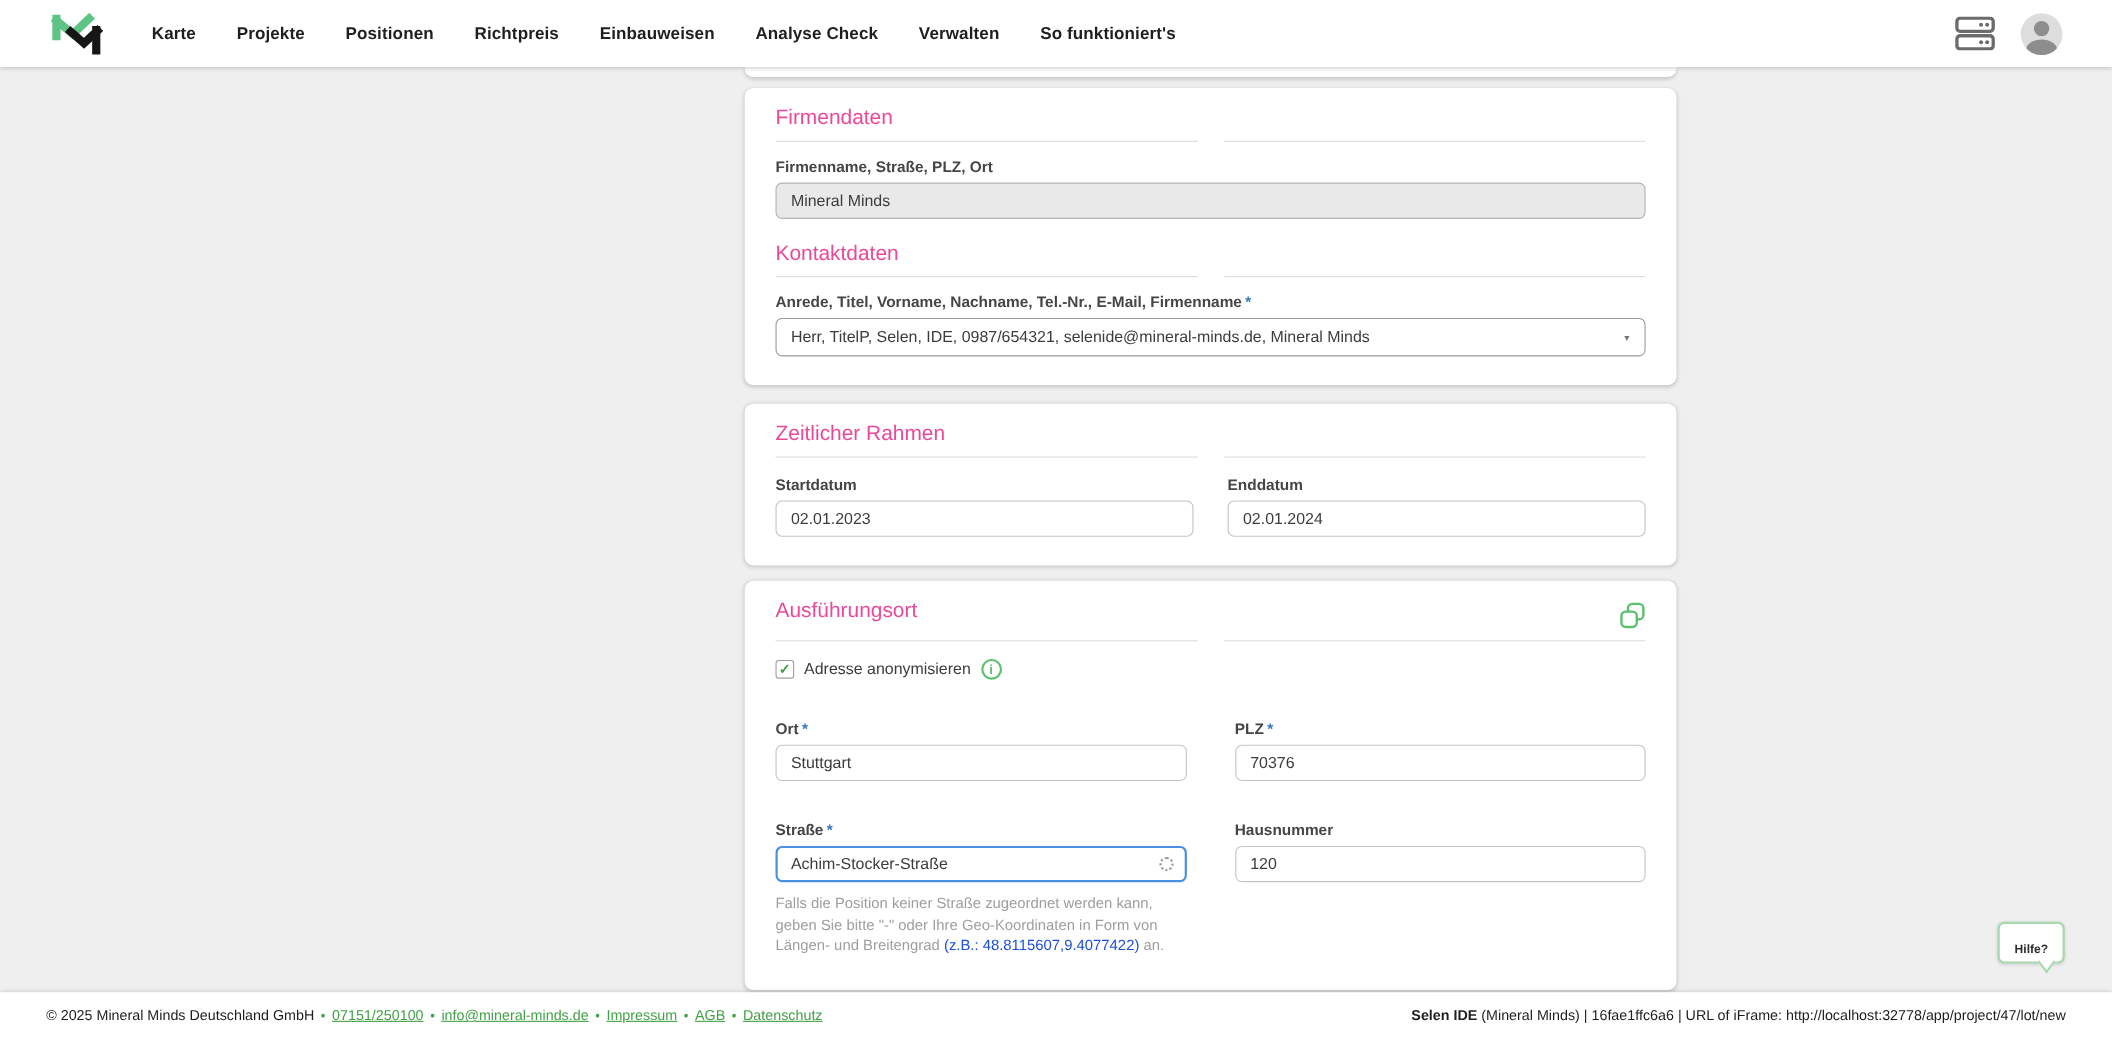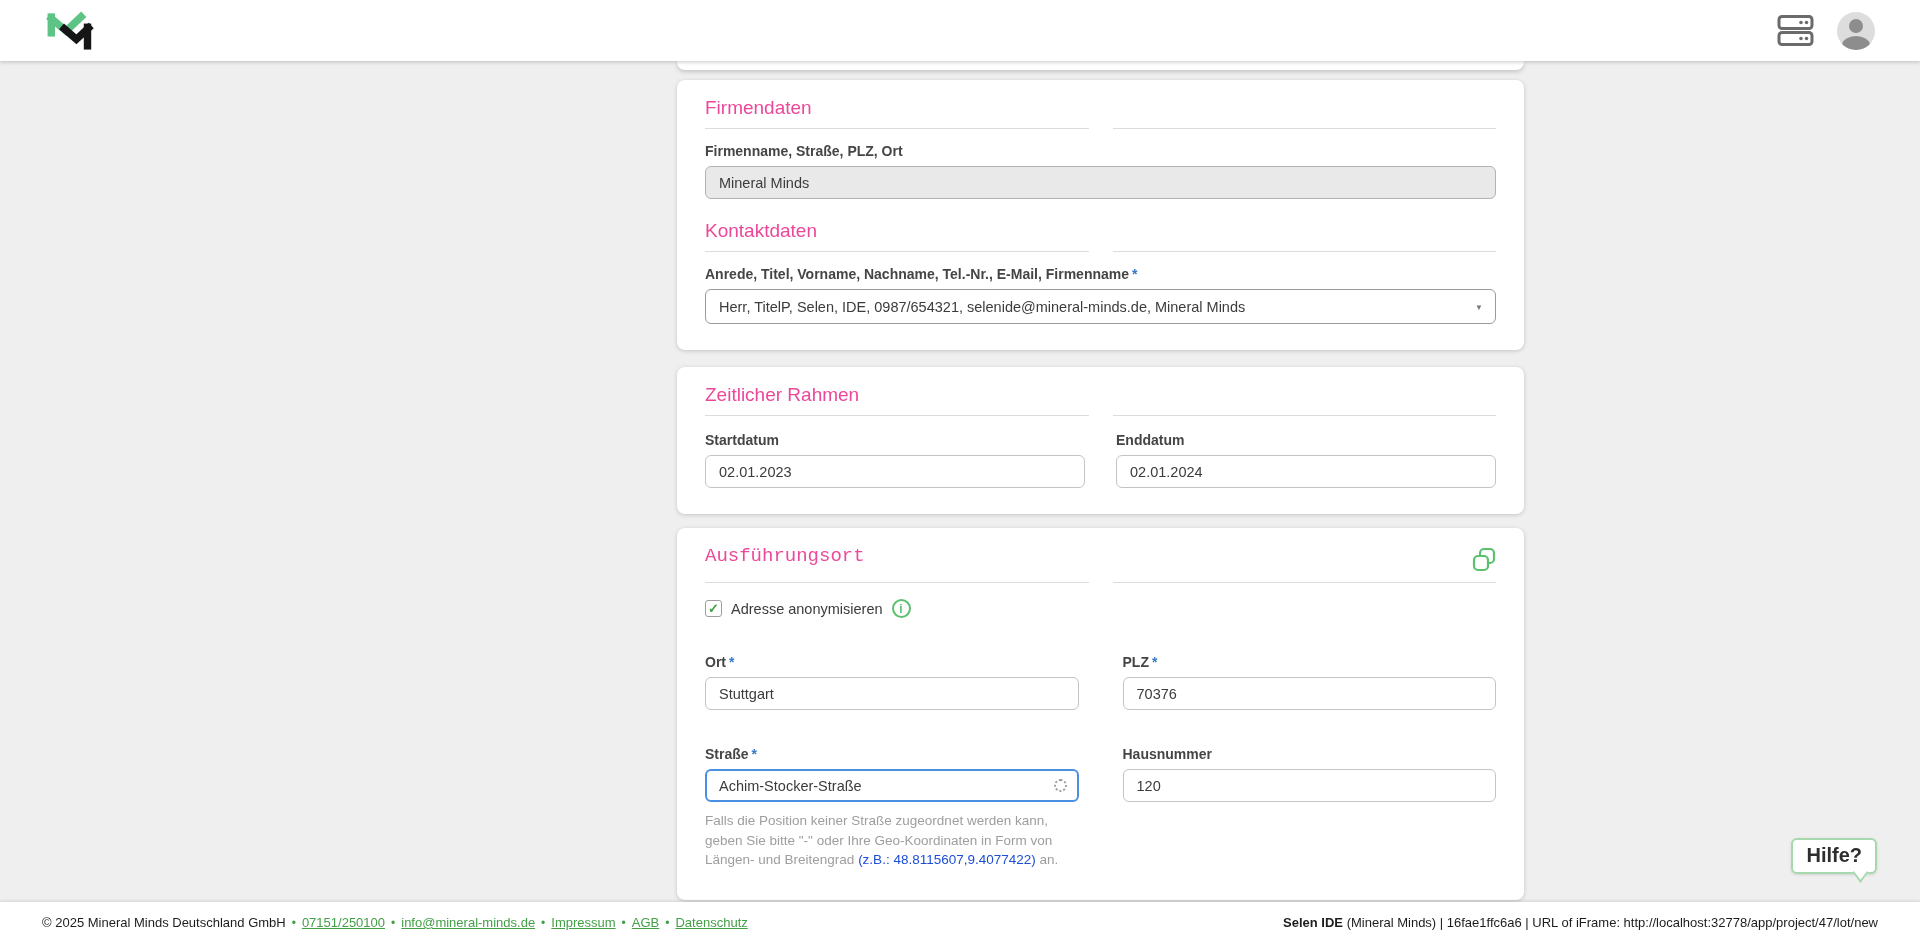--- a/index.html
+++ b/index.html
@@ -42,21 +42,21 @@
   }
   .card-partial-top {
     background:#fff; height:9px; border-radius:0 0 8px 8px;
     box-shadow:0 2px 4px rgba(0,0,0,.18); margin-bottom:10px; padding:0;
   }
   .card-partial-bottom {
     background:#fff; height:64px; border-radius:8px 8px 0 0;
     box-shadow:0 1px 4px rgba(0,0,0,.18); margin-top:22px; padding:0;
   }
   .section-title { font-size:19px; font-weight:400; color:#ec4899; }
-  .title-row { display:flex; align-items:flex-start; justify-content:space-between;font-family:Liberation Mono, monospace; }
+  .title-row { display:flex; align-items:flex-start; justify-content:space-between; }
   .divider { display:flex; gap:24px; margin-top:9px; }
   .divider .seg { flex:1; border-top:1px solid #dcdcdc; }
 
   .field-label { font-size:14px; font-weight:700; color:#454545; margin-bottom:7px; }
   .req { color:#3779c2; margin-left:3px; }
 
   .text-input {
     width:100%; height:33px; border:1px solid #c4c4c4; border-radius:6px;
     padding:0 13px; font-size:14.5px; color:#3c3c3c; background:#fff;
     font-family:"Liberation Sans", sans-serif; outline:none; display:block;
@@ -96,21 +96,21 @@
 
   .help-text {
     margin-top:9px; font-size:13.5px; color:#9e9e9e; line-height:1.45; max-width:395px;
   }
   .help-coords { color:#1d4ed8; }
 
   
   .hilfe-btn {
     position:absolute; top:838px; right:43px; z-index:40;
     background:#fff; border:2px solid #a7d8ae; border-radius:6px;
-    padding:4px 13px 5px 13px; font-size:20px; font-weight:700; color:#2e2e2e;
+    padding:17px 13px 5px 13px; font-size:11px; font-weight:700; color:#2e2e2e;
     cursor:pointer; box-shadow:0 1px 3px rgba(0,0,0,.12);
   }
   .hilfe-btn::after {
     content:""; position:absolute; bottom:-7px; right:8px; width:11px; height:11px;
     background:#fff; border-right:2px solid #a7d8ae; border-bottom:2px solid #a7d8ae;
     transform:rotate(45deg) skew(8deg,8deg);
   }
 
   
   .footer {
@@ -129,20 +129,30 @@
 <body>
 
 <div class="navbar">
   <div class="logo-wrap">
     <svg width="52" height="48" viewBox="0 0 56 50">
       <path d="M10 6 V31" stroke="#5ec486" stroke-width="8" fill="none"></path>
       <path d="M7 9 L26 25 L45 7" stroke="#5ec486" stroke-width="8" fill="none"></path>
       <path d="M21 20 L37 34 L53 19" stroke="#161616" stroke-width="8" fill="none"></path>
       <path d="M49 17 V45" stroke="#161616" stroke-width="8" fill="none"></path>
     </svg>
+  </div>
+  <div class="nav-items">
+    <div class="nav-item">Karte</div>
+    <div class="nav-item">Projekte</div>
+    <div class="nav-item">Positionen</div>
+    <div class="nav-item">Richtpreis</div>
+    <div class="nav-item">Einbauweisen</div>
+    <div class="nav-item">Analyse Check</div>
+    <div class="nav-item">Verwalten</div>
+    <div class="nav-item">So funktioniert's</div>
   </div>
   <div class="nav-right">
     <svg width="37" height="31" viewBox="0 0 37 31">
       <rect x="2" y="1.5" width="33" height="12" rx="3" fill="none" stroke="#6b6b6b" stroke-width="3"></rect>
       <circle cx="24" cy="7.5" r="1.8" fill="#6b6b6b"></circle>
         <circle cx="29.5" cy="7.5" r="1.8" fill="#6b6b6b"></circle>
       <rect x="2" y="17.5" width="33" height="12" rx="3" fill="none" stroke="#6b6b6b" stroke-width="3"></rect>
       <circle cx="24" cy="23.5" r="1.8" fill="#6b6b6b"></circle>
         <circle cx="29.5" cy="23.5" r="1.8" fill="#6b6b6b"></circle>
     </svg>

